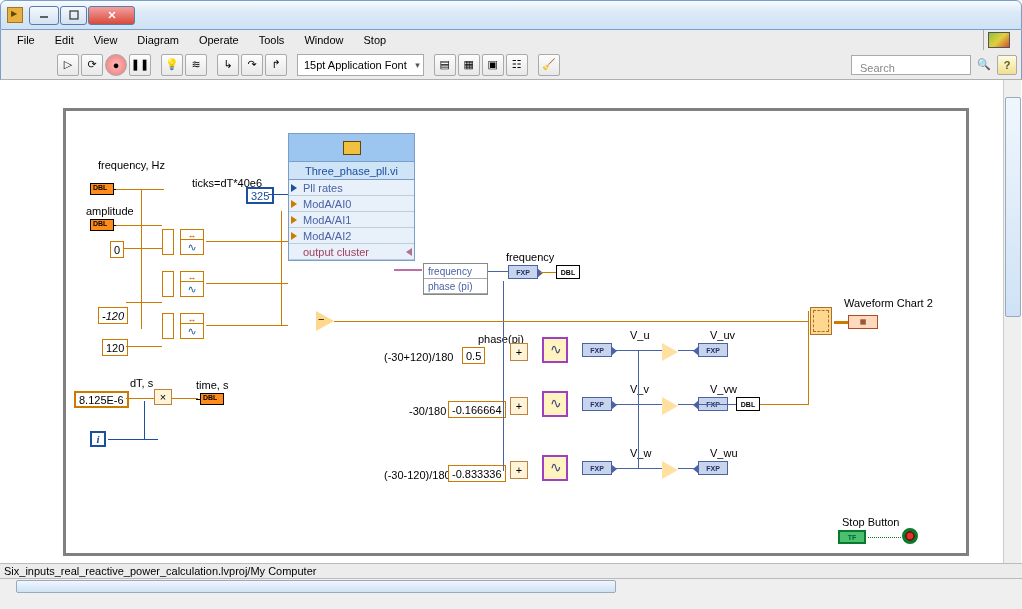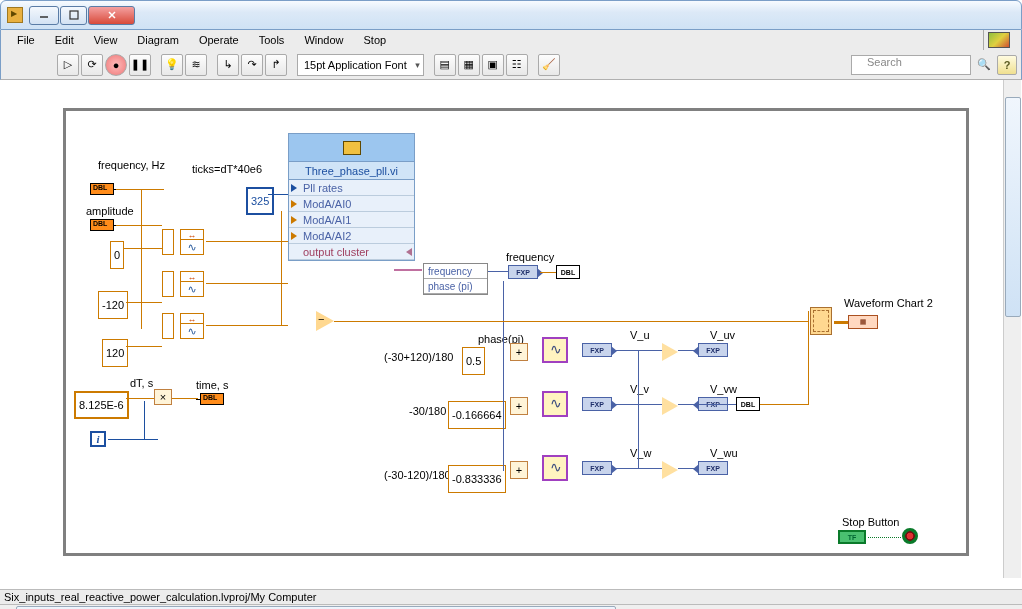--- a/index.html
+++ b/index.html
@@ -23,45 +23,45 @@
 .iconwell { width: 30px; height: 20px; border-left:1px solid #aaa; margin-left:auto; display:flex; align-items:center; justify-content:center; }
 .lvlogo { width:22px; height:16px; background: linear-gradient(135deg,#8fbf3f,#e0d040,#d05030); border:1px solid #555; }
 
 
 .toolbar { height: 30px; background: #ececec; border-left:1px solid #7a9ec7; border-right:1px solid #7a9ec7; border-bottom: 1px solid #b0b0b0; display:flex; align-items:center; padding: 0 4px 0 56px; gap:2px; }
 .tbtn { width:22px; height:22px; border:1px solid #aaa; background: linear-gradient(#fdfdfd,#e8e8e8); display:flex; align-items:center; justify-content:center; border-radius:2px; }
 .tbtn.round { border-radius: 11px; }
 .sep { width:6px; }
 .fontsel { height:22px; border:1px solid #aaa; background:#fff; padding:0 16px 0 6px; display:flex; align-items:center; position:relative; }
 .fontsel::after { content:"▾"; position:absolute; right:3px; font-size:9px; color:#555; }
-.searchbox { margin-left:auto; width: 120px; height: 20px; border:1px solid #aaa; background:#fff; padding:0 15px; display:flex; align-items:flex-start; color:#888; }
+.searchbox { margin-left:auto; width: 120px; height: 20px; border:1px solid #aaa; background:#fff; padding:0 8px; display:flex; align-items:flex-end; color:#888; }
 .searchbtn { width:22px; height:22px; display:flex; align-items:center; justify-content:center; }
 .helpbtn { width:20px; height:20px; border:1px solid #aaa; background: linear-gradient(#fffbe0,#f0e090); display:flex; align-items:center; justify-content:center; font-weight:bold; color:#5a5a20; border-radius:2px; }
 
 
 .canvas-wrap { position: absolute; left:1px; top:80px; width: 998px; height: 497px; background:#fff; }
 .vscroll { position:absolute; right:1px; top:80px; width:18px; height: 498px; background:#efefef; border-left:1px solid #ccc; }
 .vscroll .thumb { width:16px; height:220px; margin:17px auto 0; background: linear-gradient(#f0f6fd,#cfe2f5); border:1px solid #9ab; border-radius:2px; }
-.hscroll-area { position:absolute; left:0; bottom:0; right:0; height:20px; border-top:1px solid #bbb; background:#efefef; }
+.hscroll-area { position:absolute; left:0; bottom:0; right:0; height:46px; border-top:1px solid #bbb; background:#efefef; }
 .statusbar { height:15px; background:#ececec; border-bottom:1px solid #bbb; display:flex; align-items:center; padding-left:4px; }
 .hscroll { height:15px; display:flex; align-items:center; }
 .hscroll .track { flex:1; height:15px; background:#efefef; position:relative; }
 .hscroll .thumb { position:absolute; left:16px; width: 600px; height:13px; top:1px; background: linear-gradient(#f0f6fd,#cfe2f5); border:1px solid #9ab; border-radius:2px; }
 
 
 .block-border { position:absolute; left:62px; top:28px; width: 906px; height: 448px; border: 3px solid #808080; background:#fff; }
 
 
 .label { position:absolute; font-size:11px; color:#000; white-space:nowrap; }
 .dbl { position:absolute; width:24px; height:12px; background:#ff8c1a; border:1px solid #000; }
 .dbl::after{ content:"DBL"; font-size:7px; font-weight:bold; color:#000; position:absolute; top:0; left:2px; }
 .dbl .stub { position:absolute; width:5px; height:1px; background:#000; top:5px; }
 .dbl.out .stub { right:-5px; }
 .dbl.in .stub { left:-5px; }
-.numconst { position:absolute; height:28px; border:1px solid #1c4fa0; background:#fff; color:#1c4fa0; padding:0 3px; display:flex; align-items:center; }
+.numconst { position:absolute; height:17px; border:1px solid #1c4fa0; background:#fff; color:#1c4fa0; padding:0 3px; display:flex; align-items:center; }
 .numconst.orange { border-color:#cc7a00; color:#000; }
 .fxp { position:absolute; width:30px; height:14px; border:1px solid #4a62a6; background:#c8d4ec; display:flex; align-items:center; justify-content:center; font-size:8px; color:#1f2f6a; }
 .fxp .tri { position:absolute; top:2px; width:0; height:0; border-top:5px solid transparent; border-bottom:5px solid transparent; }
 .fxp.l .tri { right:-6px; border-left:6px solid #4a62a6; }
 .fxp.r .tri { left:-6px; border-right:6px solid #4a62a6; }
 .fxp::after { content:"FXP"; font-size:7px; font-weight:bold; }
 
 .dblind { position:absolute; width:24px; height:14px; border:1px solid #000; background:#fff; font-size:7px; font-weight:bold; display:flex; align-items:center; justify-content:center; }
 .dblind::after{content:"DBL";}
 
@@ -191,24 +191,24 @@
     <div class="dbl out" style="left:24px; top:72px;">
         <div class="stub"></div>
       </div>
 
     <div class="label" style="left:20px; top:94px;">amplitude</div>
     <div class="dbl out" style="left:24px; top:108px;">
         <div class="stub"></div>
       </div>
 
     <div class="numconst orange" style="left:44px; top:130px;">0</div>
-    <div class="numconst orange" style="left:32px; top:180px;">-120</div>
+    <div class="numconst orange" style="left:32px; top:196px;font-style:italic;">-120</div>
     <div class="numconst orange" style="left:36px; top:228px;">120</div>
 
-    <div class="label" style="left:126px; top:52px;">ticks=dT*40e6</div>
+    <div class="label" style="left:126px; top:66px;">ticks=dT*40e6</div>
     <div class="numconst" style="left:180px; top:76px; border-width:2px;">325</div>
 
     <div class="waveform-gen" style="left:114px; top:118px;">
         <div class="top">↔</div>
         <div class="bot"></div>
       </div>
     <div class="waveform-gen" style="left:114px; top:160px;">
         <div class="top">↔</div>
         <div class="bot"></div>
       </div>

